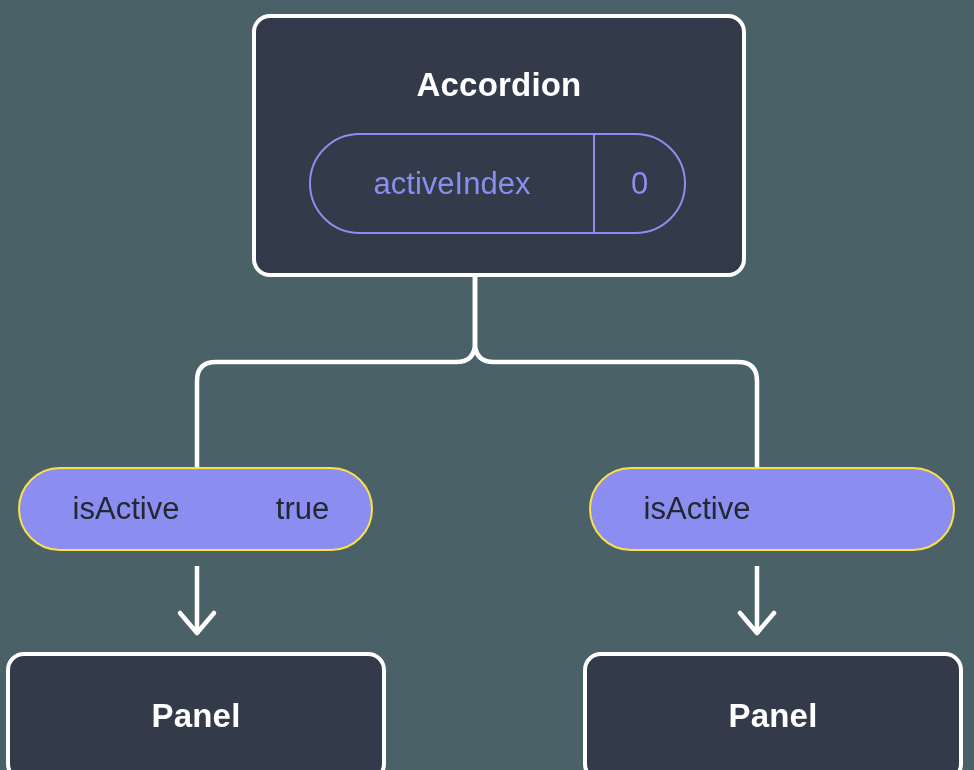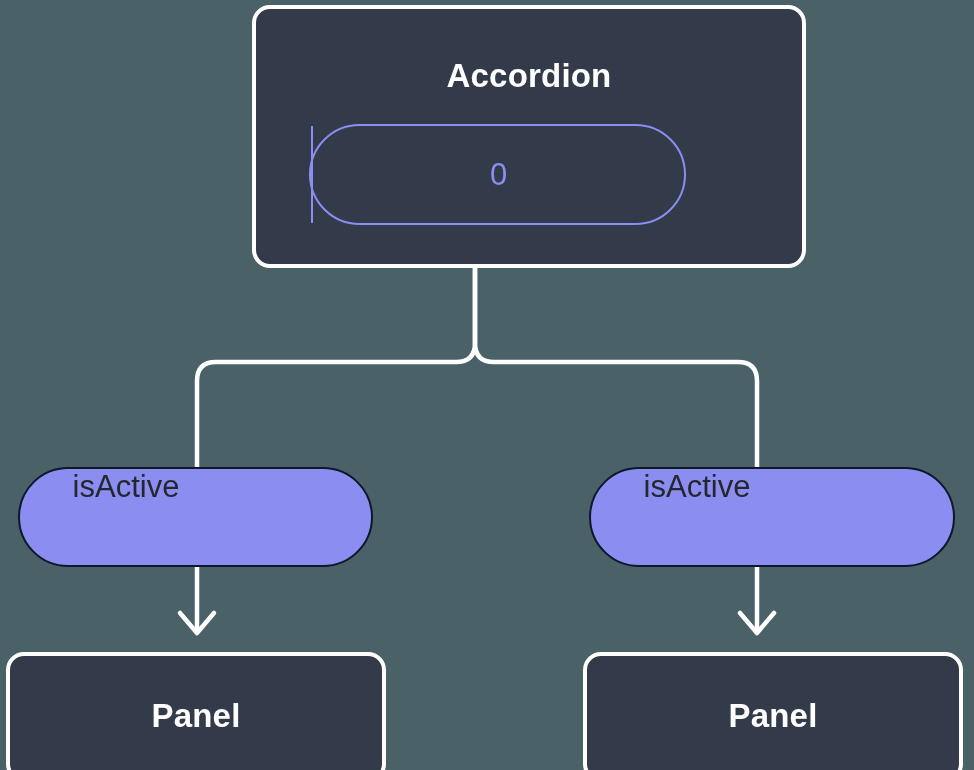--- a/index.html
+++ b/index.html
@@ -43,22 +43,22 @@
     font-size: 33px;
     font-weight: 700;
     letter-spacing: 0.2px;
     line-height: 1;
     white-space: nowrap;
   }
 
   
   #accordion-node {
     left: 252px;
-    top: 5px;
-    width: 554px;
+    top: 14px;
+    width: 494px;
     height: 263px;
     justify-content: flex-start;
   }
   #accordion-node .node-title {
     margin-top: 50px;
   }
 
   
   .state-pill-outline {
     position: absolute;
@@ -95,26 +95,26 @@
     color: #8b8ef0;
     font-size: 31px;
     font-weight: 400;
     white-space: nowrap;
   }
 
   
   .prop-pill {
     position: absolute;
     box-sizing: border-box;
-    height: 100px;
+    height: 84px;
     background: #8b8ef0;
-    border: 2px solid #0f172a;
+    border: 2px solid #fde047;
     border-radius: 50px;
     display: flex;
-    align-items: flex-start;
+    align-items: center;
     overflow: hidden;
   }
   .prop-pill .pill-key,
   .prop-pill .pill-val {
     display: flex;
     align-items: center;
     justify-content: center;
     color: #23272f;
     font-size: 31px;
     font-weight: 400;
@@ -169,28 +169,30 @@
     <path d="M 180 613 L 197 633 L 214 613" fill="none" stroke="#ffffff" stroke-width="4.5" stroke-linecap="round" stroke-linejoin="round"></path>
 
     <path d="M 757 566 L 757 634" fill="none" stroke="#ffffff" stroke-width="4.5" stroke-linecap="butt"></path>
     <path d="M 740 613 L 757 633 L 774 613" fill="none" stroke="#ffffff" stroke-width="4.5" stroke-linecap="round" stroke-linejoin="round"></path>
   </svg>
 
   <div class="node-box" id="accordion-node">
     <div class="node-title">Accordion</div>
 
     <div class="state-pill-outline">
+      <div class="pill-key">activeIndex</div>
       <div class="pill-divider"></div>
       <div class="pill-val">0</div>
     </div>
   </div>
 
   <div class="prop-pill" id="pill-left">
     <div class="pill-key">isActive</div>
     <div class="pill-divider"></div>
+    <div class="pill-val">true</div>
   </div>
 
   <div class="prop-pill" id="pill-right">
     <div class="pill-key">isActive</div>
     <div class="pill-divider"></div>
   </div>
 
   <div class="node-box" id="panel-left">
     <div class="node-title">Panel</div>
   </div>

